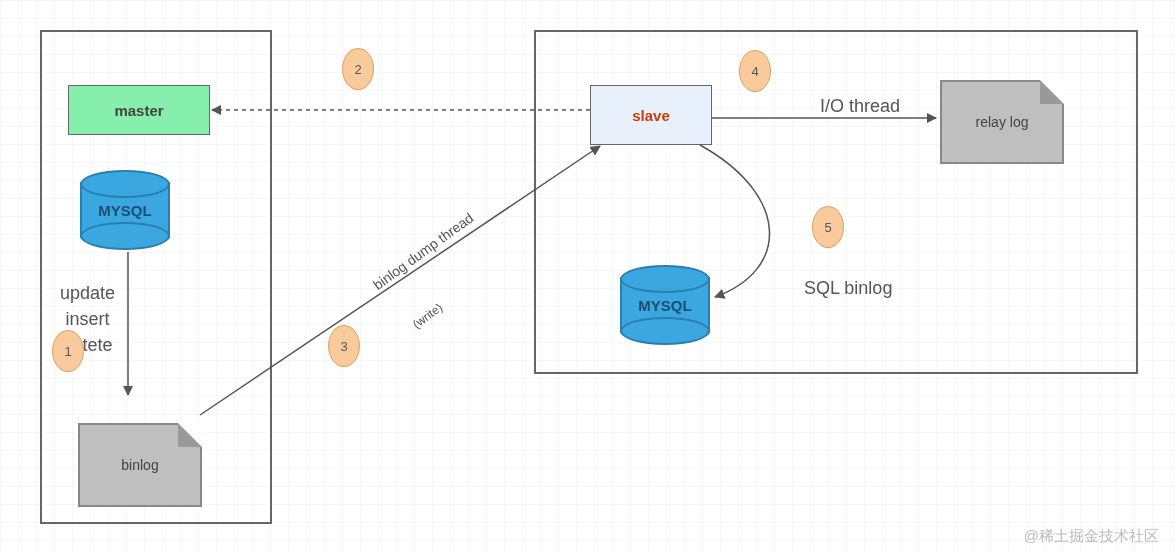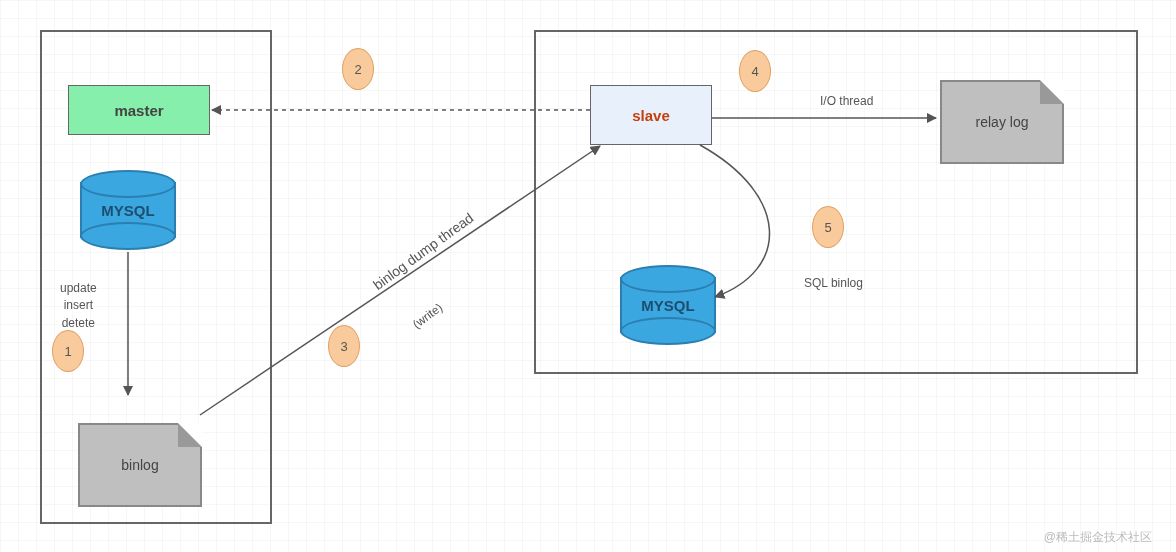--- a/index.html
+++ b/index.html
@@ -55,21 +55,20 @@
     display: flex;
     align-items: center;
     justify-content: center;
     font-size: 13px;
     color: #555;
   }
   .db-cyl {
     position: absolute;
     width: 90px;
     height: 80px;
-    padding-left: 6px;
   }
   .db-cyl .body {
     position: absolute;
     top: 12px;
     left: 0;
     right: 0;
     bottom: 12px;
     background: #3ba7e0;
     border-left: 2px solid #2b7fb0;
     border-right: 2px solid #2b7fb0;
@@ -123,30 +122,30 @@
     position: absolute;
     top: -2px;
     right: -2px;
     width: 0;
     height: 0;
     border-top: 24px solid #fff;
     border-left: 24px solid #999;
   }
   .plain-label {
     position: absolute;
-    font-size: 12px;
+    font-size: 18px;
     color: #555;
     text-align: center;
     line-height: 1.45;
   }
   .watermark {
     position: absolute;
-    right: 24px;
+    right: 17px;
     bottom: 6px;
-    font-size: 12px;
+    font-size: 15px;
     color: #bbb;
   }
   svg.arrows {
     position: absolute;
     inset: 0;
     width: 1176px;
     height: 552px;
     pointer-events: none;
   }
   .rot-label {

